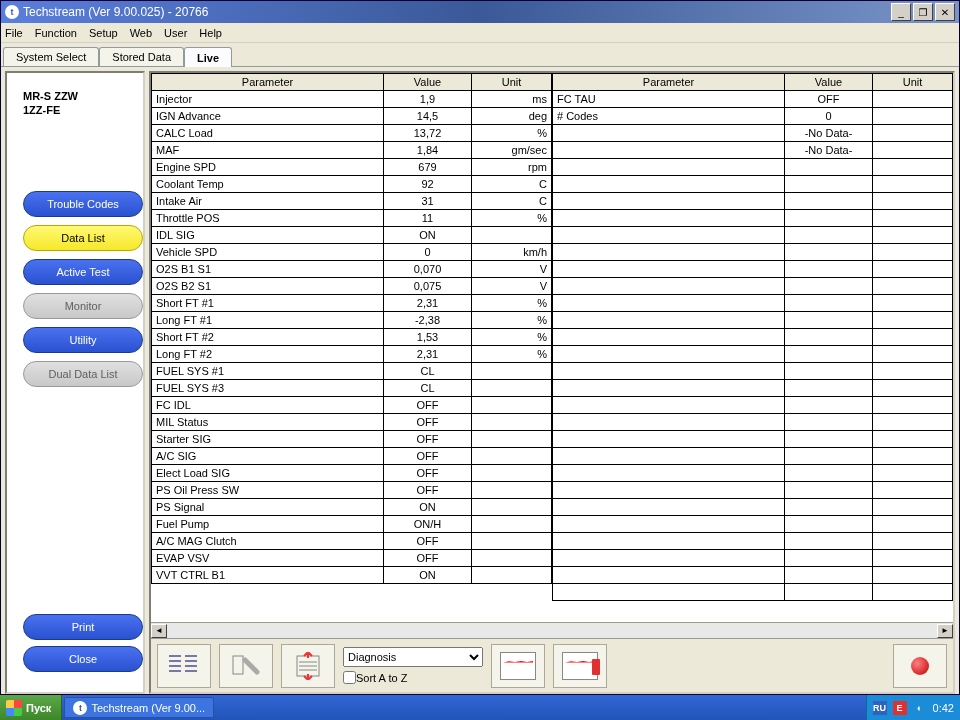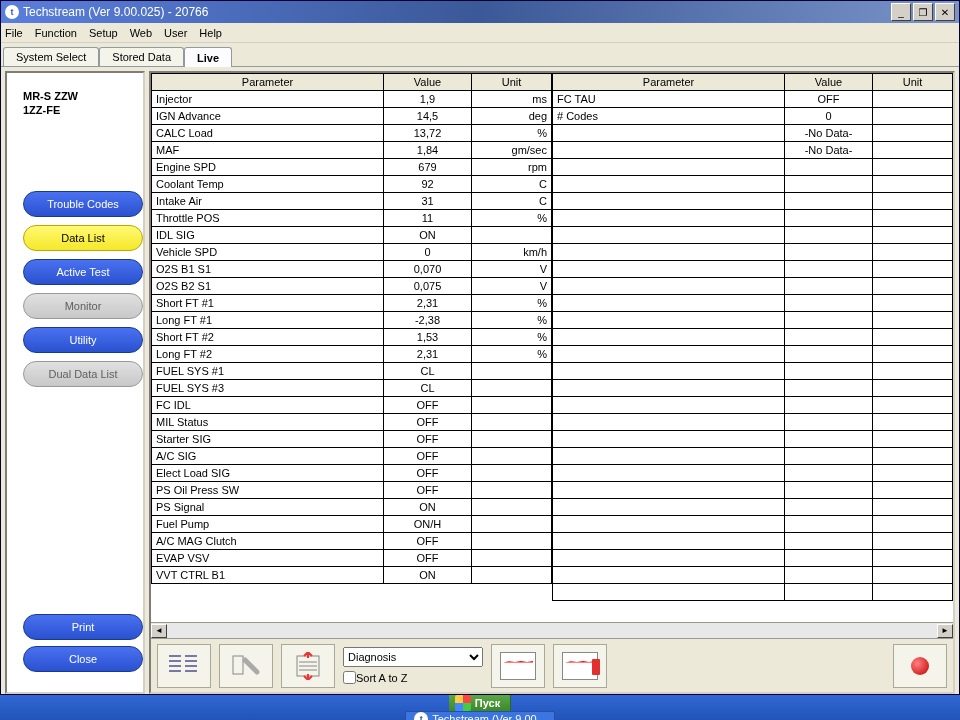--- a/index.html
+++ b/index.html
@@ -35,21 +35,21 @@
 .hscroll { height:16px; background:#ece9d8; border-top:1px solid #999; display:flex; align-items:center; padding:0 0;}
 .hscroll .arrow { width:16px; height:14px; background:#d4d0c8; border:1px solid #fff; border-right-color:#404040; border-bottom-color:#404040; display:flex;align-items:center;justify-content:center;font-size:8px;}
 .hscroll .track { flex:1; background:#e8e8e8; height:14px;}
 .toolbar { height:54px; border-top:1px solid #999; display:flex; align-items:center; padding:4px 6px; gap:8px; background:#ece9d8;}
 .toolbtn { width:54px; height:44px; background:#f5f4ea; border:1px solid #aca899; display:flex; align-items:center; justify-content:center; position:relative;}
 .combo-area { display:flex; flex-direction:column; gap:4px; font-size:11px;}
 select { font-size:11px; width:140px; height:20px;}
 .chk { display:flex; align-items:flex-end; font-size:11px;}
 .recbtn { width:54px; height:44px; background:#f5f4ea; border:1px solid #aca899; margin-left:auto; display:flex;align-items:center;justify-content:center;}
 .reddot { width:18px; height:18px; border-radius:50%; background:radial-gradient(circle at 35% 35%, #ff8080, #c00000);}
-.taskbar { height:25px; background:linear-gradient(to bottom,#3168d5,#2254b8); display:flex; align-items:center; font-size:11px; color:#fff;flex-direction:column;}
+.taskbar { height:25px; background:linear-gradient(to bottom,#3168d5,#2254b8); display:flex; align-items:center; font-size:11px; color:#fff;}
 .start { height:25px; padding:0 10px 0 6px; background:linear-gradient(to bottom,#5ca848,#3c8828); display:flex; align-items:center; gap:4px; font-weight:bold; border-right:1px solid #2a6818;}
 .start .flag { width:16px;height:16px; background:conic-gradient(#f44 0 25%,#4c4 0 50%,#48f 0 75%,#fc4 0 100%); border-radius:2px;}
 .taskitem { height:21px; margin:0 2px; padding:0 8px; background:#3c74e0; border:1px solid #2850a8; display:flex; align-items:center; gap:4px; border-radius:2px;}
 .tray { margin-left:auto; height:25px; background:#1a8cd8; display:flex; align-items:center; padding:0 6px; gap:6px; border-left:1px solid #106898;}
 .trayicon { width:14px; height:14px; display:flex;align-items:center;justify-content:center; font-size:9px;}
 .chartmini { width:36px;height:28px;border:1px solid #888;background:#fff;position:relative;}
 .chartmini::before{content:"";position:absolute;left:2px;right:2px;top:8px;height:2px;background:linear-gradient(to right,#f00,#f00);clip-path:polygon(0 100%,20% 40%,40% 80%,60% 20%,80% 70%,100% 30%,100% 100%);} 
 svg { display:block; }
 </style>
 </head>

